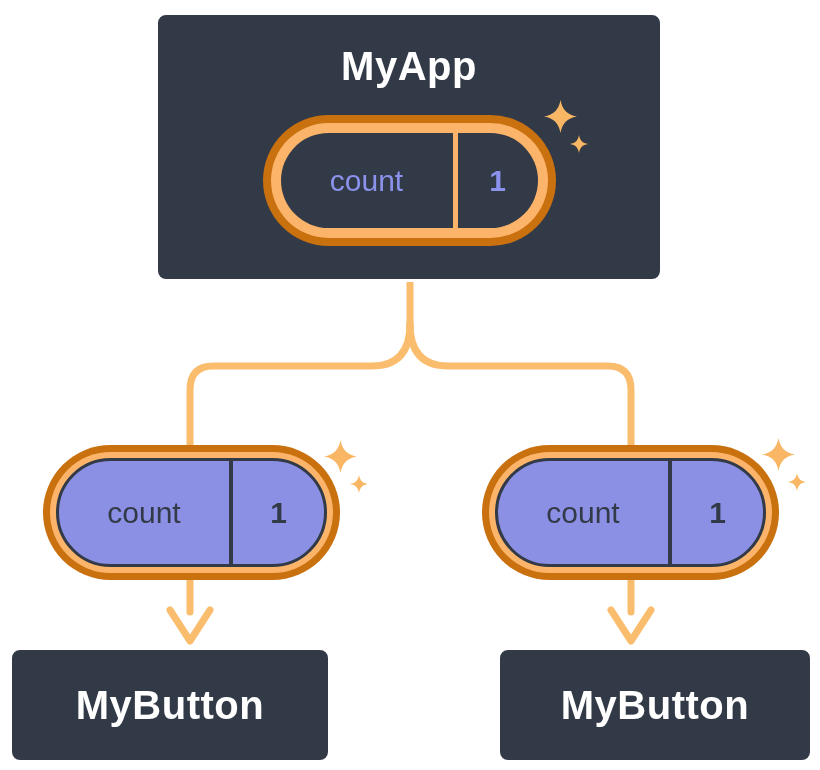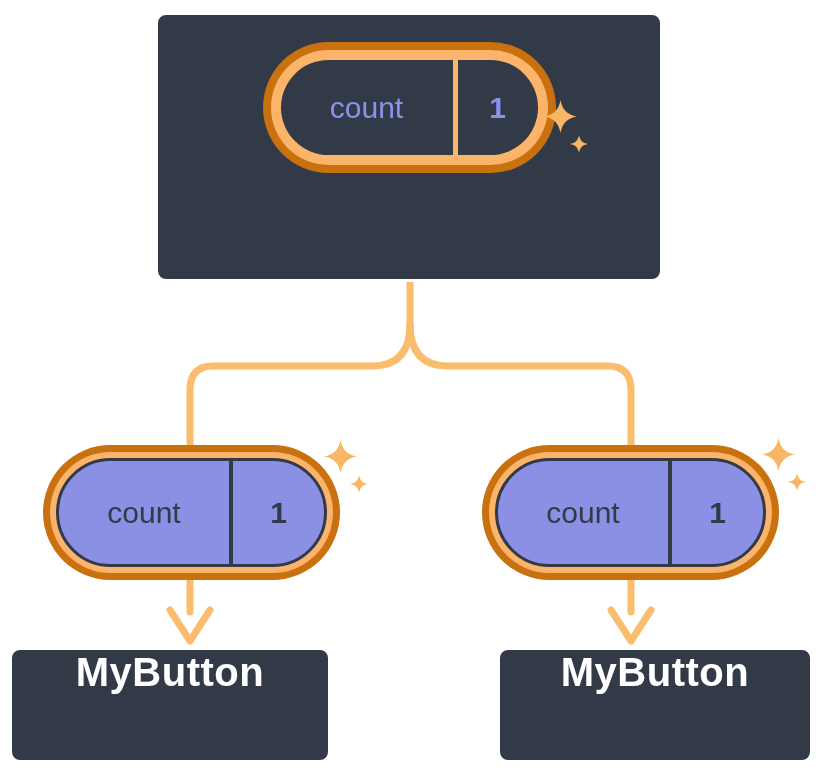--- a/index.html
+++ b/index.html
@@ -20,21 +20,21 @@
   .comp-box {
     position:absolute; z-index:2; background:var(--navy);
     border:3px solid var(--white); border-radius:11px;
   }
   .comp-box .comp-title {
     color:var(--white); font-size:40px; font-weight:600; letter-spacing:.5px;
     text-align:center; line-height:1.1;
   }
   .box-root { left:155px; top:12px; width:508px; height:270px; }
   .box-root .comp-title { padding-top:29px; }
-  .box-leaf { display:flex; justify-content:center; }
+  .box-leaf { display:flex; align-items:center; justify-content:center; }
   .box-leaf-left  { left:9px;   top:647px; width:322px; height:116px; }
   .box-leaf-right { left:497px; top:647px; width:316px; height:116px; }
 
   
   .pill-outer {
     position:relative; background:var(--orange_dark); border-radius:999px;
   }
   .pill-light { background:var(--orange_light); border-radius:999px; height:100%; }
   .pill-core {
     border-radius:999px; height:100%; display:flex; align-items:stretch;
@@ -78,20 +78,21 @@
     <g fill="none" style="stroke:var(--connector)" stroke-width="7" stroke-linecap="round" stroke-linejoin="round">
       <path d="M410 278 V332"></path>
       <path d="M410 324 Q410 366 372 366 H213 Q190 366 190 390 V612"></path>
       <path d="M410 324 Q410 366 448 366 H608 Q631 366 631 390 V612"></path>
       <path d="M170 610 L190 641 L210 610"></path>
       <path d="M611 610 L631 641 L651 610"></path>
     </g>
   </svg>
 
   <div class="comp-box box-root">
+    <div class="comp-title">MyApp</div>
     <div class="pill-outer pill-state">
       <div class="pill-light">
         <div class="pill-core">
           <span class="cell cell-label">count</span>
           <span class="divider"></span>
           <span class="cell cell-value">1</span>
         </div>
       </div>
     </div>
   </div>

